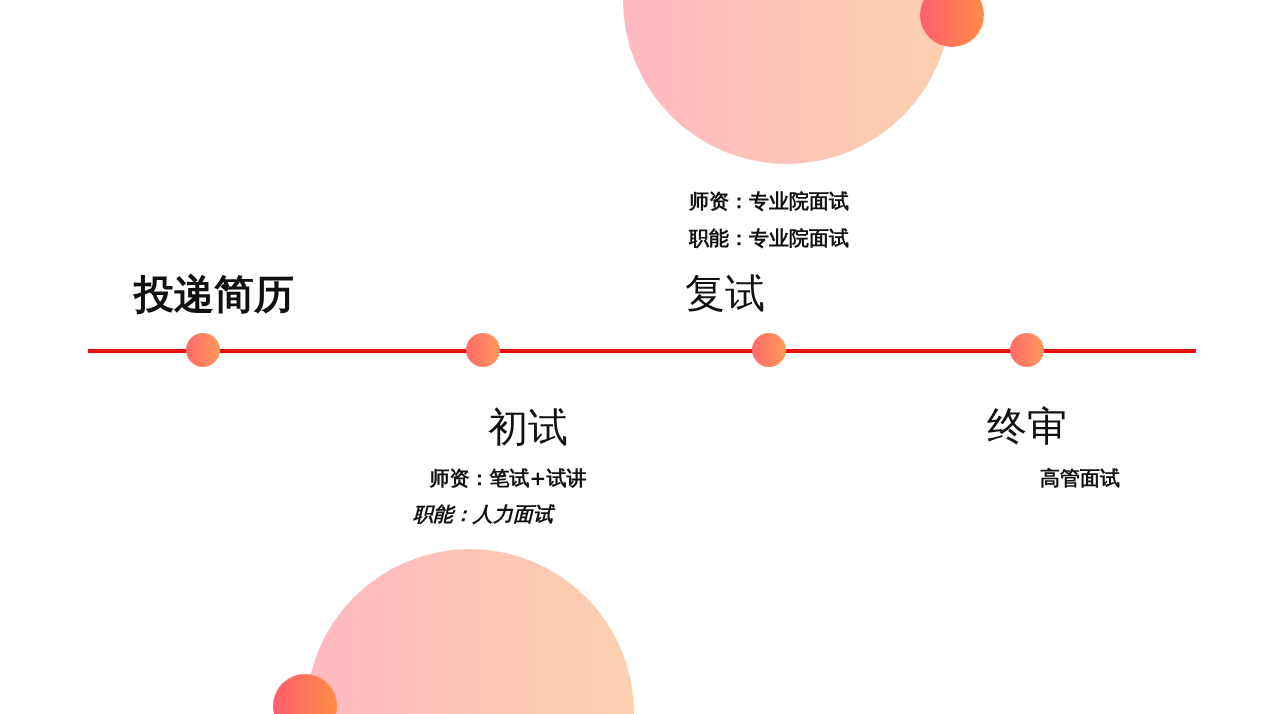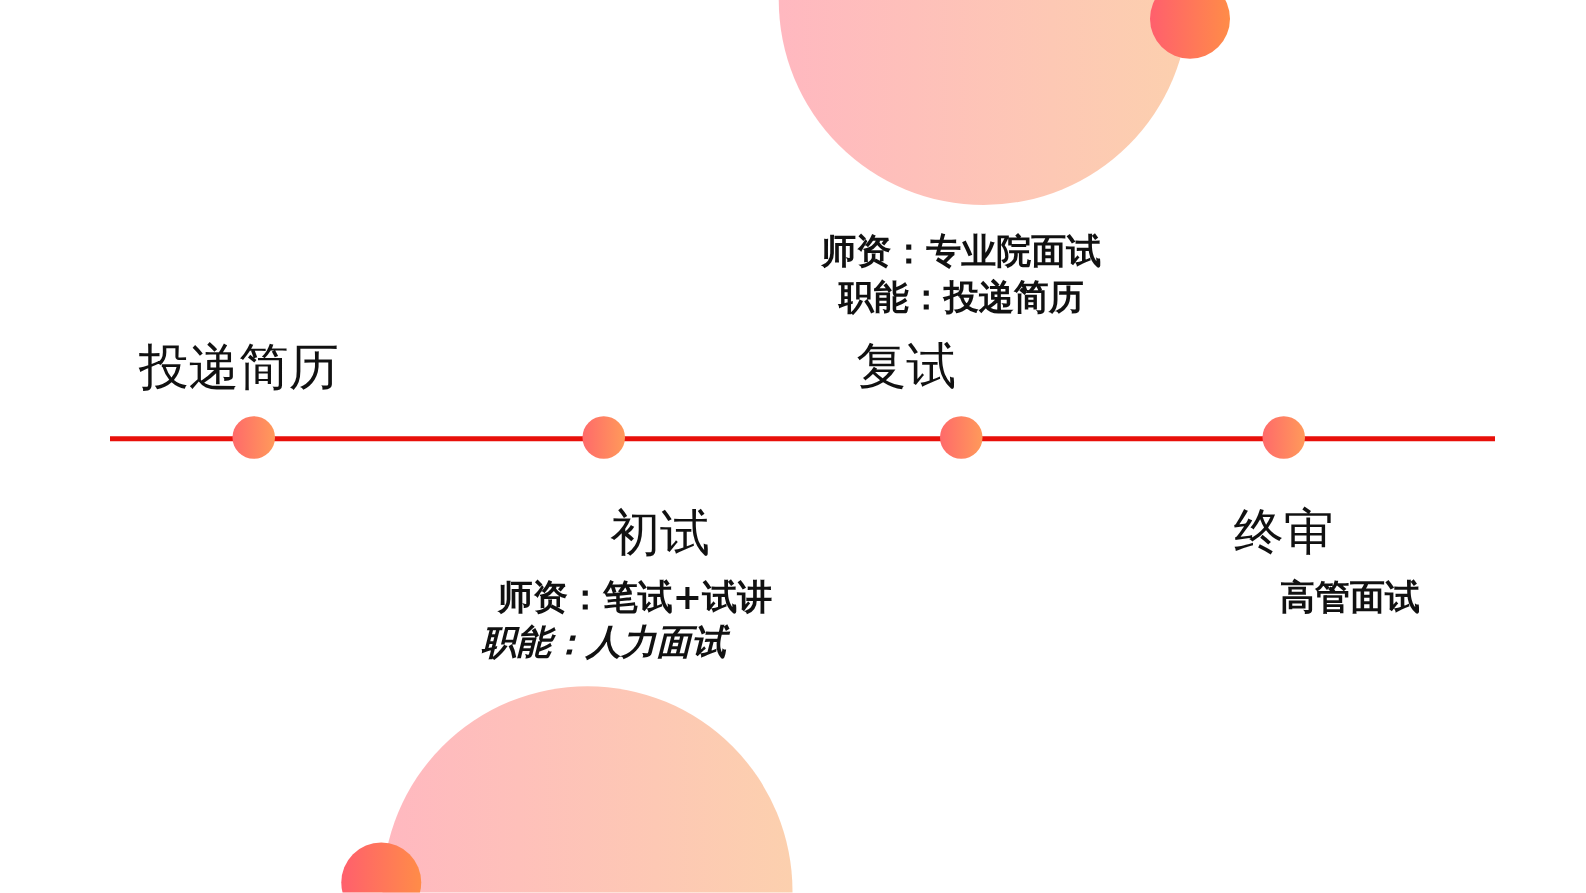--- a/index.html
+++ b/index.html
@@ -24,43 +24,43 @@
   .dot {
     position: absolute; width: 34px; height: 34px; border-radius: 50%;
     background: linear-gradient(to right, #ff6a6a, #ff9a5a);
     top: 333px;
   }
   .title {
     position: absolute; font-size: 40px; line-height: 44px; white-space: nowrap;
     transform: translateX(-50%); text-align: center; font-weight: 500;
   }
   .desc {
-    position: absolute; font-size: 28px; line-height: 26px; white-space: nowrap;
+    position: absolute; font-size: 20px; line-height: 26px; white-space: nowrap;
     transform: translateX(-50%); text-align: center; font-weight: bold;
   }
 </style>
 </head>
 <body>
 
 <div class="big-circle" style="left:623px; top:-164px; width:328px; height:328px;"></div>
 <div class="small-circle" style="left:920px; top:-17px; width:64px; height:64px;"></div>
 
 <div class="big-circle" style="left:306px; top:549px; width:328px; height:328px;"></div>
 <div class="small-circle" style="left:273px; top:674px; width:64px; height:64px;"></div>
 
 <div class="timeline-line"></div>
 
 <div class="dot" style="left:186px;"></div>
-<div class="title" style="left:191px; top:272px;">投递简历</div>
+<div class="title" style="left:214px; top:272px;font-weight:bold;">投递简历</div>
 
 <div class="dot" style="left:466px;"></div>
 <div class="title" style="left:483px; top:405px;margin-left:45px;">初试</div>
 <div class="desc" style="left:508px; top:465px;">师资：笔试+试讲</div>
 <div class="desc" style="left:483px; top:501px;font-style:italic;">职能：人力面试</div>
 
 <div class="dot" style="left:752px;"></div>
 <div class="desc" style="left:769px; top:188px;">师资：专业院面试</div>
-<div class="desc" style="left:769px; top:225px;">职能：投递简历</div>
+<div class="desc" style="left:769px; top:225px;">职能：专业院面试</div>
 <div class="title" style="left:725px; top:271px;">复试</div>
 
 <div class="dot" style="left:1010px;"></div>
 <div class="title" style="left:1027px; top:404px;">终审</div>
 <div class="desc" style="left:1036px; top:465px;margin-left:44px;">高管面试</div>
 
 </body></html>

